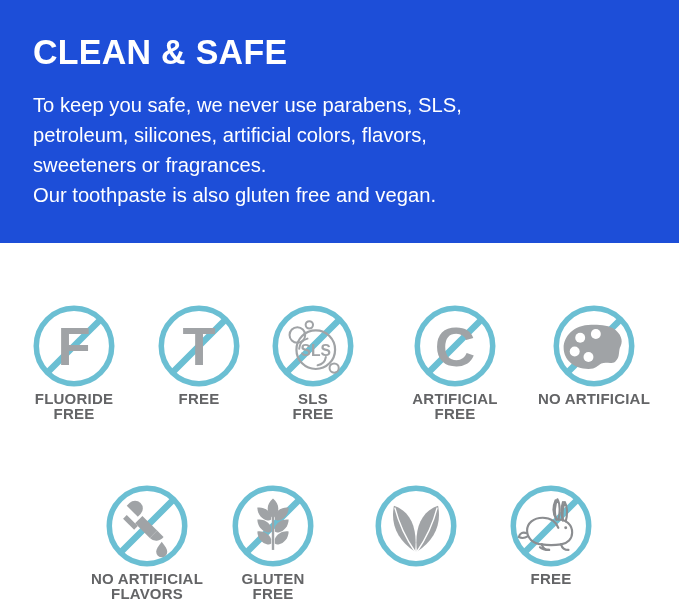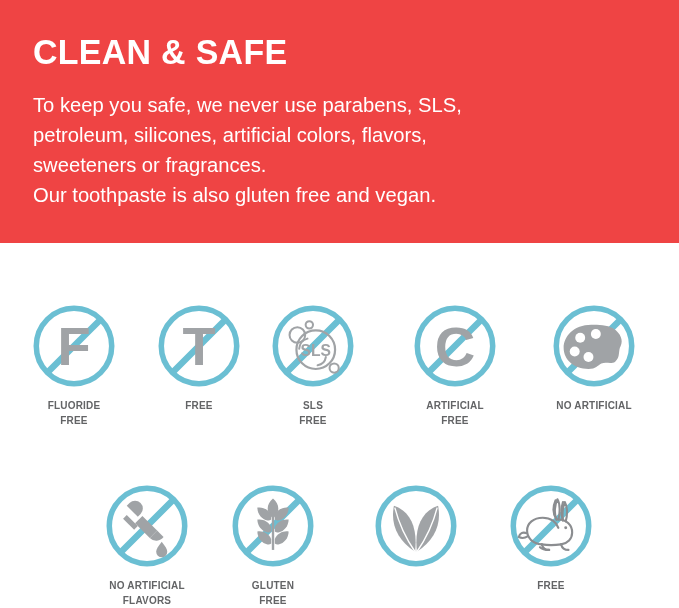--- a/index.html
+++ b/index.html
@@ -7,21 +7,21 @@
     width:679px;height:608px;
     background:#ffffff;
     font-family:"Liberation Sans","DejaVu Sans",sans-serif;
     overflow:hidden;
   }
   .page{position:relative;width:679px;height:608px;}
 
   
   .banner{
     position:absolute;left:0;top:0;width:679px;height:243px;
-    background:#ef4444;
+    background:#1d4ed8;
     box-sizing:border-box;
     padding:34px 30px 17px 33px;
   }
   .banner-title{
     font-size:35px;
     font-weight:bold;
     color:#ffffff;
     letter-spacing:0.3px;
     line-height:1;
     margin:0 0 21px 0;
@@ -45,22 +45,21 @@
   .badge{
     position:absolute;
     width:130px;
     text-align:center;
   }
   .badge .ring{
     width:92px;height:92px;margin:0 auto;
     display:block;
   }
   .badge .caption{
-    margin-top:7px;
-    font-size:10px;
+    font-size:15px;
     font-weight:bold;
     color:#636466;
     line-height:14.5px;
     letter-spacing:0.2px;
   }
   .badge .caption span{display:block;white-space:nowrap;}
 
   
   .r1{top:57px;}
   .p1{left:9px;}

